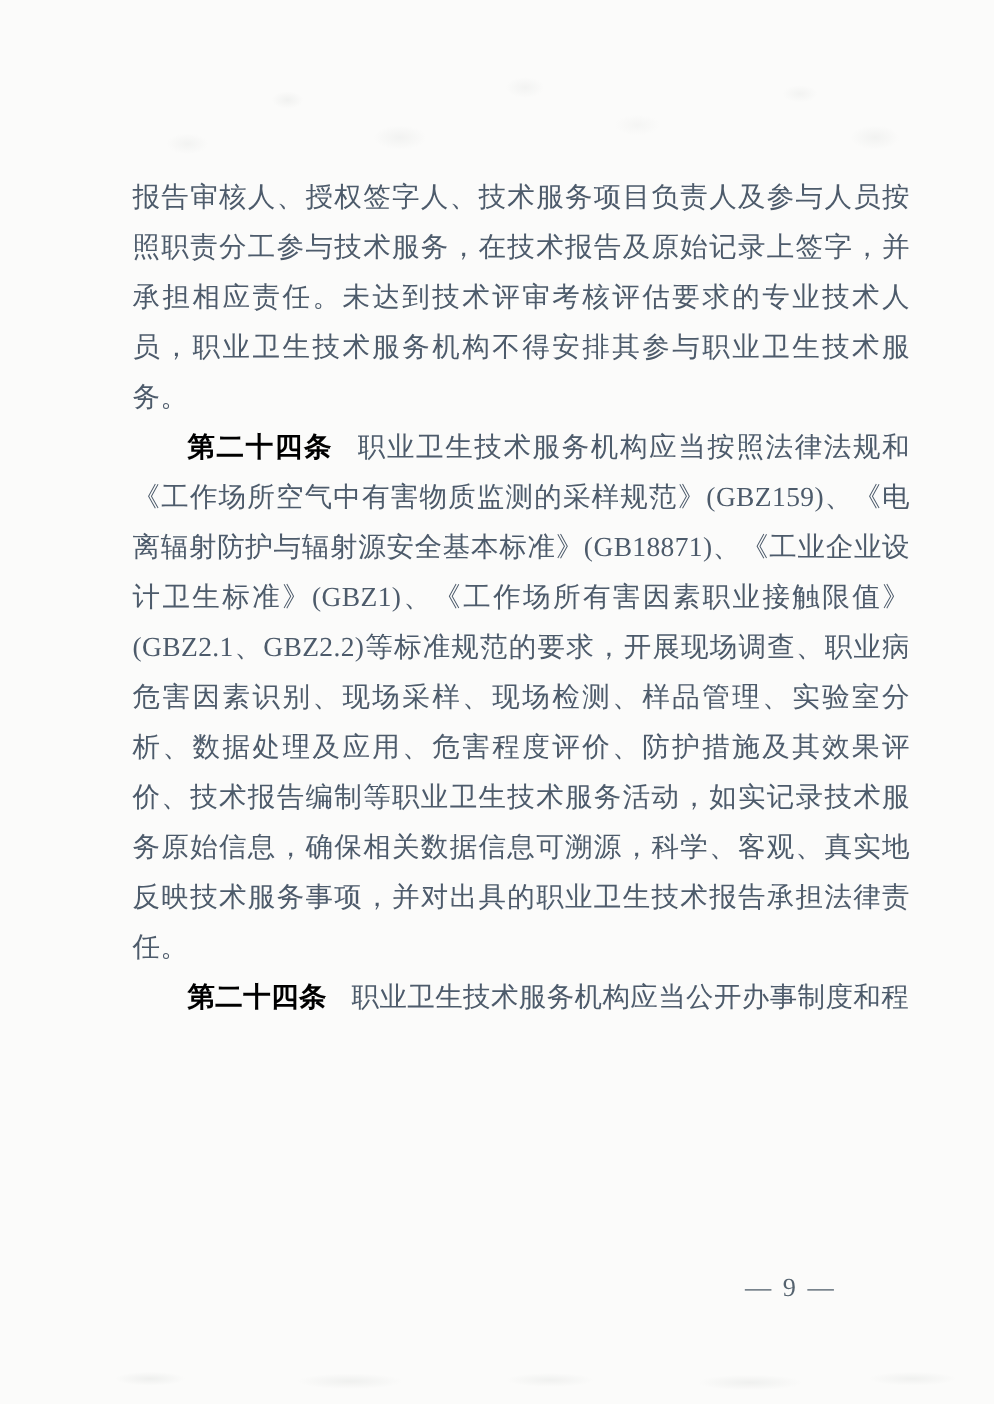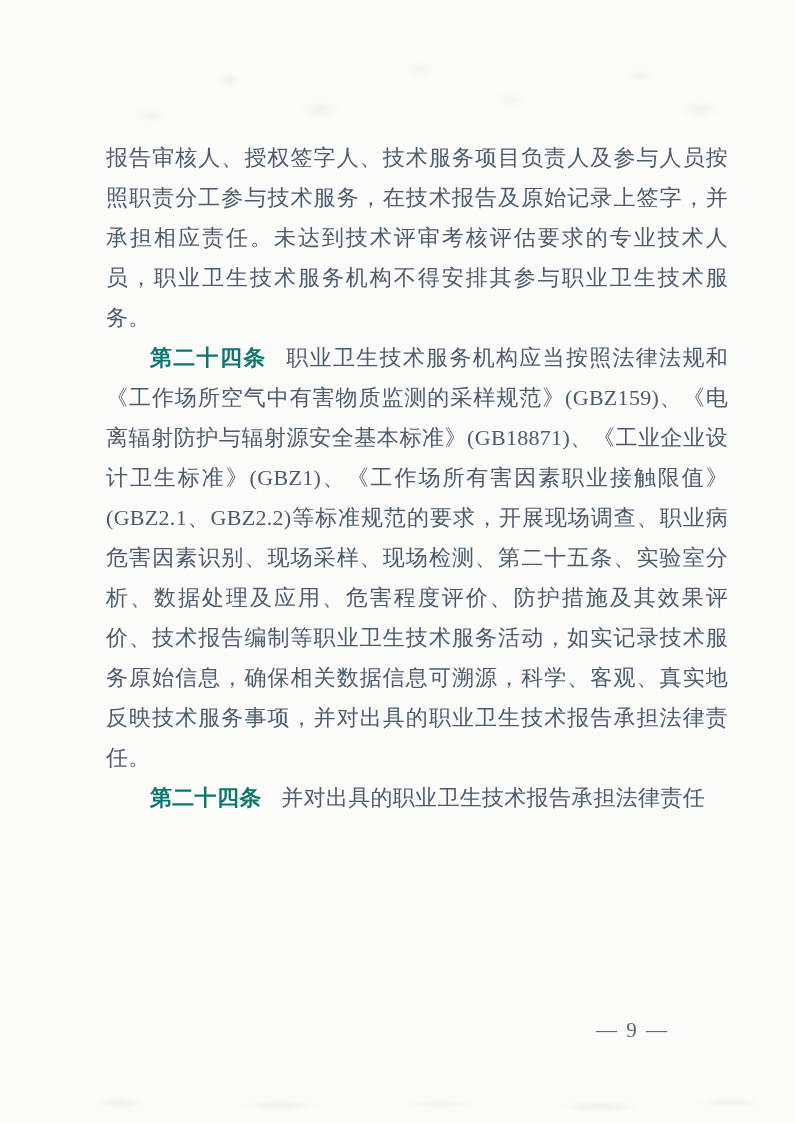--- a/index.html
+++ b/index.html
@@ -52,21 +52,21 @@
     font-size: 22px;
     line-height: 40px;
     color: #4d5b6b;
     text-align: justify;
     letter-spacing: 0.3px;
   }
   .indent { text-indent: 2em; }
   .art {
     font-family: "Liberation Sans", sans-serif;
     font-weight: bold;
-    color: #0f766e;
+    color: #000000;
     margin-right: 0.9em;
   }
   .footer {
     position: absolute;
     top: 1018px;
     left: 596px;
     font-size: 21px;
     color: #55636f;
     letter-spacing: 2px;
     white-space: nowrap;
@@ -79,25 +79,25 @@
 
   <div class="noise-top"></div>
   <div class="noise-bottom"></div>
 
   <div class="content">
 
     <p class="para">报告审核人、授权签字人、技术服务项目负责人及参与人员按照职责分工参与技术服务，在技术报告及原始记录上签字，并承担相应责任。未达到技术评审考核评估要求的专业技术人员，职业卫生技术服务机构不得安排其参与职业卫生技术服务。</p>
 
 
     <p class="para indent">
-      <span class="art">第二十四条</span><span>职业卫生技术服务机构应当按照法律法规和《工作场所空气中有害物质监测的采样规范》(GBZ159)、《电离辐射防护与辐射源安全基本标准》(GB18871)、《工业企业设计卫生标准》(GBZ1)、《工作场所有害因素职业接触限值》(GBZ2.1、GBZ2.2)等标准规范的要求，开展现场调查、职业病危害因素识别、现场采样、现场检测、第二十五条、实验室分析、数据处理及应用、危害程度评价、防护措施及其效果评价、技术报告编制等职业卫生技术服务活动，如实记录技术服务原始信息，确保相关数据信息可溯源，科学、客观、真实地反映技术服务事项，并对出具的职业卫生技术报告承担法律责任。</span>
+      <span class="art">第二十四条</span><span>职业卫生技术服务机构应当按照法律法规和《工作场所空气中有害物质监测的采样规范》(GBZ159)、《电离辐射防护与辐射源安全基本标准》(GB18871)、《工业企业设计卫生标准》(GBZ1)、《工作场所有害因素职业接触限值》(GBZ2.1、GBZ2.2)等标准规范的要求，开展现场调查、职业病危害因素识别、现场采样、现场检测、样品管理、实验室分析、数据处理及应用、危害程度评价、防护措施及其效果评价、技术报告编制等职业卫生技术服务活动，如实记录技术服务原始信息，确保相关数据信息可溯源，科学、客观、真实地反映技术服务事项，并对出具的职业卫生技术报告承担法律责任。</span>
     </p>
 
 
     <p class="para indent">
-      <span class="art">第二十四条</span><span>并对出具的职业卫生技术报告承担法律责任</span>
+      <span class="art">第二十四条</span><span>职业卫生技术服务机构应当公开办事制度和程</span>
     </p>
 
   </div>
 
   <div class="footer">— 9 —</div>
 
 </div>
 
 </body></html>

